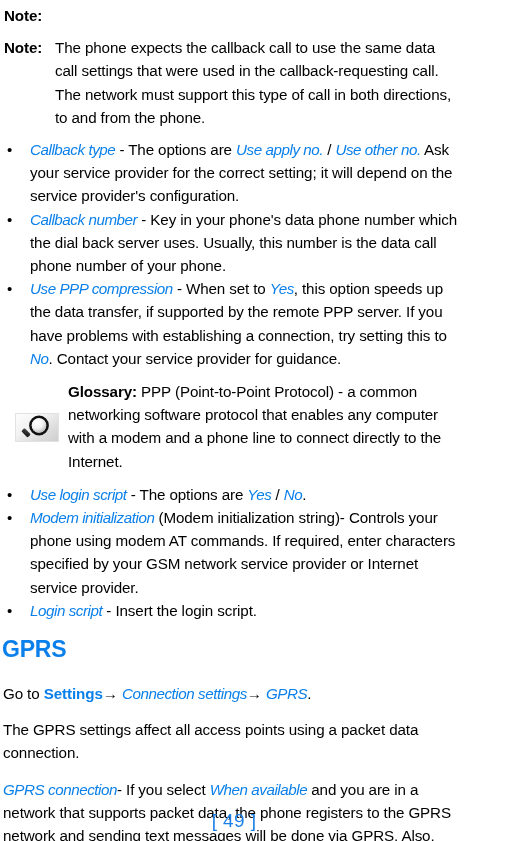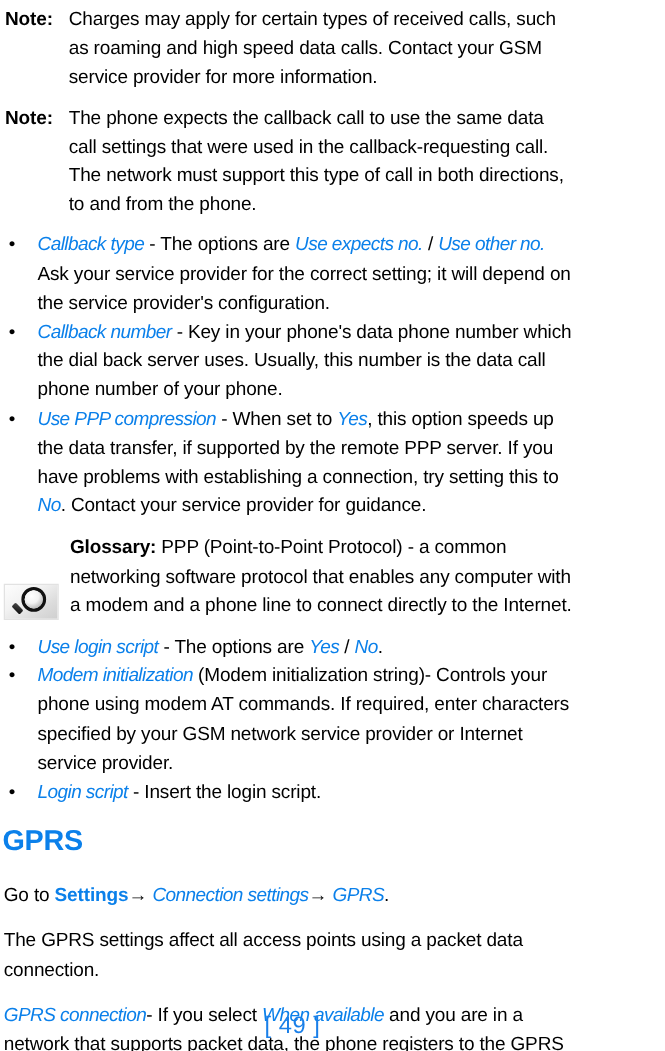--- a/index.html
+++ b/index.html
@@ -83,23 +83,23 @@
     flex: 1 1 auto;
     font-size: 15.2px;
     line-height: 23.2px;
     letter-spacing: -0.12px;
     padding-right: 2px;
   }
 
   
   .glossary {
     display: flex;
-    align-items: flex-end;
+    align-items: center;
     margin: 10px 0 10px 0;
-    padding-left: 3px;
+    padding-left: 15px;
   }
   .glossary-icon {
     flex: 0 0 auto;
     width: 44px;
     height: 29px;
     margin-top: 3px;
     margin-right: 9px;
     background: linear-gradient(145deg, #fdfdfd 0%, #f2f2f2 38%, #dcdcdc 72%, #cfcfcf 100%);
     border: 1px solid #e2e2e2;
     box-sizing: border-box;
@@ -154,33 +154,32 @@
   .block-top { padding-top: 4px; }
 </style>
 </head>
 <body>
 
 <div class="page">
   <div class="content block-top">
 
     <div class="note">
       <div class="note-label">Note:</div>
-      <div class="note-body">Charges may apply for certain types of received calls, such as roaming and high speed data calls. Contact your GSM service provider for more information.</div>
     </div>
 
     <div class="note">
       <div class="note-label">Note:</div>
       <div class="note-body">The phone expects the callback call to use the same data call settings that were used in the callback-requesting call. The network must support this type of call in both directions, to and from the phone.</div>
     </div>
 
     <ul class="bullet-list">
 
       <li class="bullet">
         <span class="bullet-dot"></span>
-        <span class="bullet-body"><span class="kw">Callback type</span><span> - </span><span>The options are </span><span class="kw">Use expects no.</span><span> / </span><span class="kw">Use other no.</span><span> Ask your service provider for the correct setting; it will depend on the service provider's configuration.</span></span>
+        <span class="bullet-body"><span class="kw">Callback type</span><span> - </span><span>The options are </span><span class="kw">Use apply no.</span><span> / </span><span class="kw">Use other no.</span><span> Ask your service provider for the correct setting; it will depend on the service provider's configuration.</span></span>
       </li>
 
       <li class="bullet">
         <span class="bullet-dot"></span>
         <span class="bullet-body"><span class="kw">Callback number</span><span> - </span><span>Key in your phone's data phone number which the dial back server uses. Usually, this number is the data call phone number of your phone.</span></span>
       </li>
 
       <li class="bullet">
         <span class="bullet-dot"></span>
         <span class="bullet-body"><span class="kw">Use PPP compression</span><span> - </span><span>When set to </span><span class="kw">Yes</span><span>, this option speeds up the data transfer, if supported by the remote PPP server. If you have problems with establishing a connection, try setting this to </span><span class="kw">No</span><span>. Contact your service provider for guidance.</span></span>

